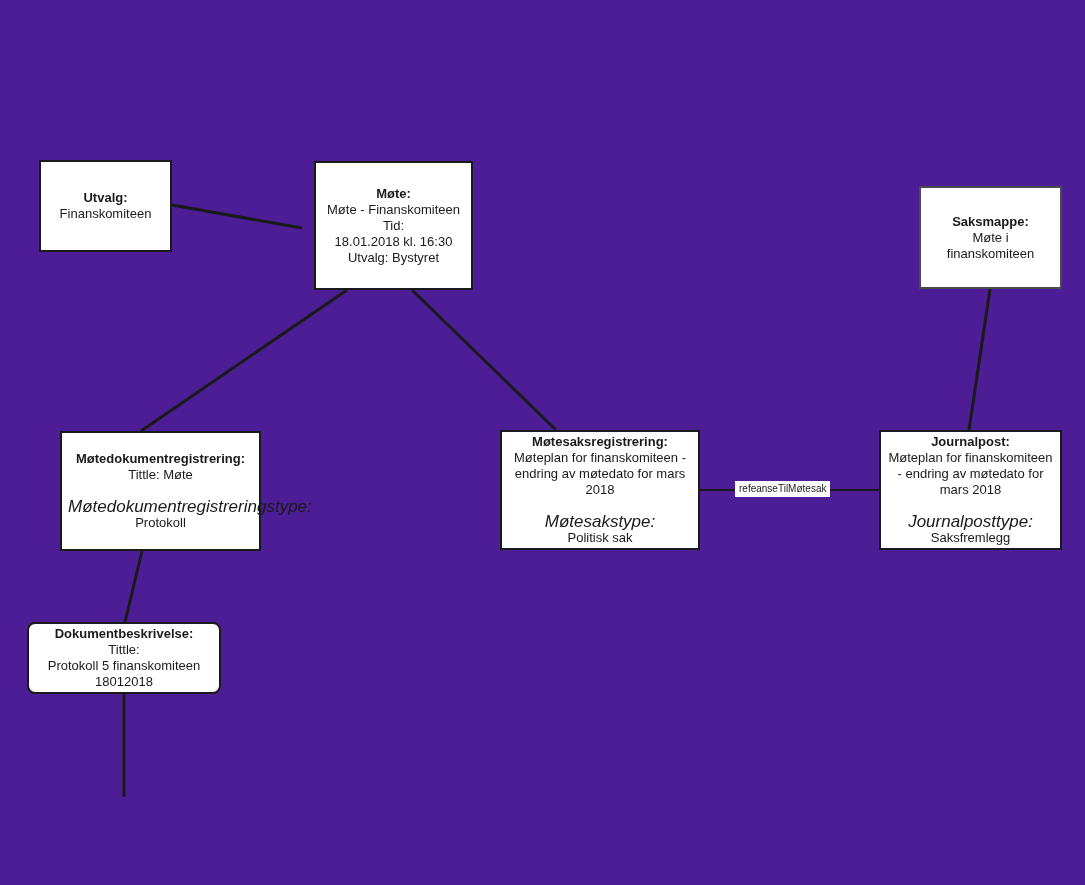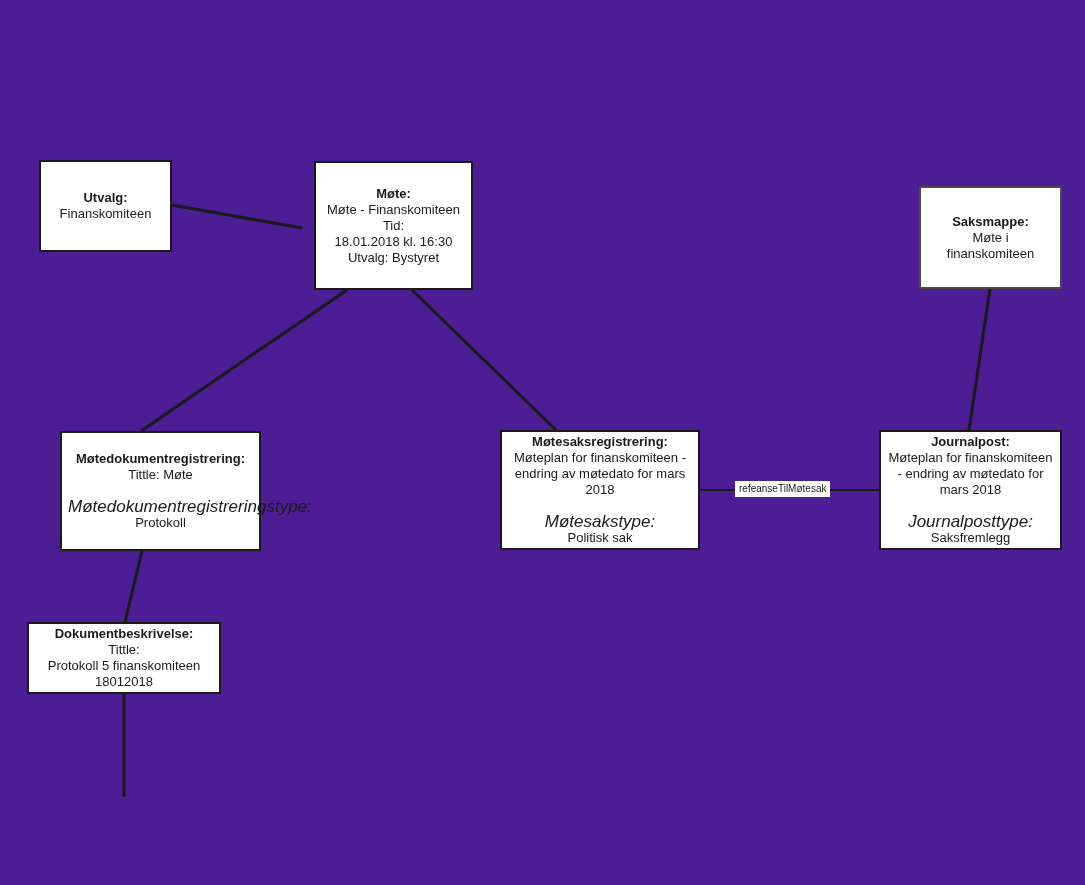--- a/index.html
+++ b/index.html
@@ -74,21 +74,21 @@
     z-index: 3;
   }
 
   
   #node-utvalg            { left: 39px;  top: 160px; width: 133px; height: 92px; }
   #node-mote              { left: 314px; top: 161px; width: 159px; height: 129px; }
   #node-saksmappe         { left: 919px; top: 186px; width: 143px; height: 103px; }
   #node-motedokreg        { left: 39px;  top: 431px; width: 201px; height: 120px; margin-left: 21px; }
   #node-motesaksreg       { left: 500px; top: 430px; width: 200px; height: 120px; text-align: center; }
   #node-journalpost       { left: 879px; top: 430px; width: 183px; height: 120px; }
-  #node-dokbeskrivelse    { left: 27px;  top: 622px; width: 194px; height: 72px; }
+  #node-dokbeskrivelse    { left: 27px;  top: 622px; width: 194px; height: 72px; border-radius: 8px; }
   #node-dokobjekt         { left: 57px;  top: 797px; width: 135px; height: 67px; }
 
   #label-refeanse { left: 735px; top: 481px; }
 </style>
 </head>
 <body>
 
 <div id="canvas">
 
   <svg id="edge-layer" viewBox="0 0 1085 885" width="1085" height="885" xmlns="http://www.w3.org/2000/svg">

